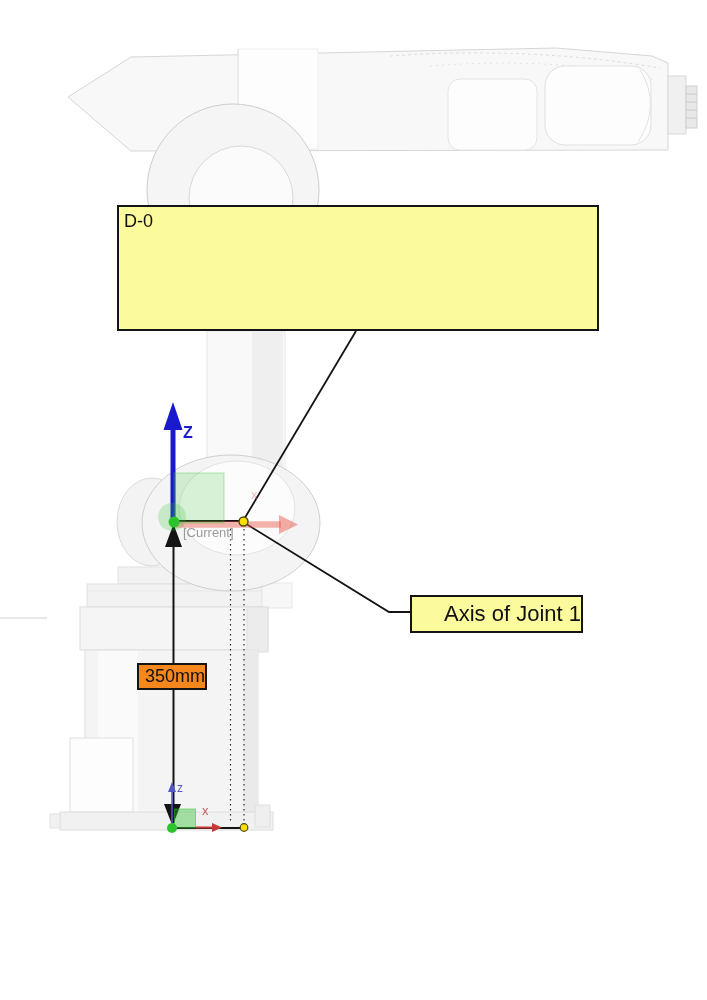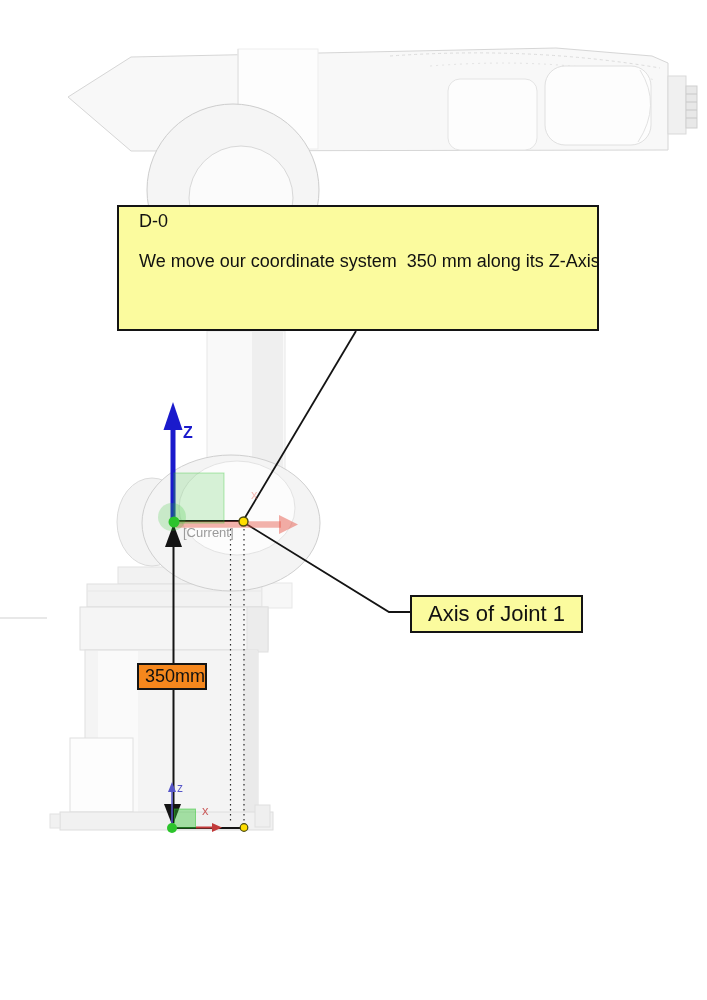--- a/index.html
+++ b/index.html
@@ -6,29 +6,29 @@
   .stage{
     position:relative;width:707px;height:1000px;overflow:hidden;background:#fff;
     font-family:"Liberation Sans", sans-serif;color:#111;
   }
   .stage svg{position:absolute;left:0;top:0;}
   .abs{position:absolute;box-sizing:border-box;}
   
   .note-box{
     left:117px;top:205px;width:482px;height:126px;
     background:var(--note-fill);border:2px solid var(--ink);
-    padding:4px 20px;font-size:18px;line-height:20px;
+    padding:4px 5px;font-size:18px;line-height:20px;
   }
   .note-line{white-space:pre;}
   .note-title{margin-bottom:20px;}
   .note-command{margin-top:16px;}
   .joint-label{
     left:410px;top:595px;width:173px;height:38px;
     background:var(--note-fill);border:2px solid var(--ink);
-    font-size:22px;line-height:33px;text-align:center;white-space:nowrap;
+    font-size:22px;line-height:33px;text-align:right;white-space:nowrap;
   }
   .dim-label{
     left:137px;top:663px;width:70px;height:27px;
     background:var(--dim-fill);border:2px solid var(--ink);
     font-size:18px;line-height:22px;text-align:right;white-space:nowrap;
   }
   .axis-z-label{left:183px;top:424px;font-size:16px;font-weight:bold;color:var(--axis-z);}
   .current-label{left:183px;top:525px;font-size:13px;color:var(--current-gray);white-space:nowrap;}
   .current-x-label{left:251px;top:487px;font-size:13px;color:var(--axis-x);opacity:.4;}
   .base-z-label{left:177px;top:781px;font-size:12px;color:var(--base-z);}
@@ -117,21 +117,20 @@
     <polygon points="172,782 168,792 176,792" style="fill:var(--base-z)"></polygon>
     <rect x="174.5" y="809" width="21" height="19" style="fill:var(--origin-green);stroke:var(--origin-green)" fill-opacity="0.4" stroke-opacity="0.5"></rect>
     <path d="M196,827.5 H213" style="stroke:var(--base-x)" stroke-width="2"></path>
     <polygon points="222,827.5 212,823 212,832" style="fill:var(--base-x)"></polygon>
     <circle cx="172" cy="828" r="5" style="fill:var(--origin-green)"></circle>
     <circle cx="244" cy="827.5" r="3.8" style="fill:var(--marker-yellow);stroke:var(--marker-ring)" stroke-width="1.2"></circle>
   </svg>
 
   <div class="abs note-box">
     <div class="note-line note-title">D-0</div>
-    <div class="note-line">We move our coordinate system  350 mm along its Z-Axis</div>
   </div>
 
   <div class="abs joint-label">Axis of Joint 1</div>
 
   <div class="abs dim-label">350mm</div>
 
   <div class="abs axis-z-label">Z</div>
   <div class="abs current-label">[Current]</div>
   <div class="abs current-x-label">x</div>
   <div class="abs base-z-label">z</div>

